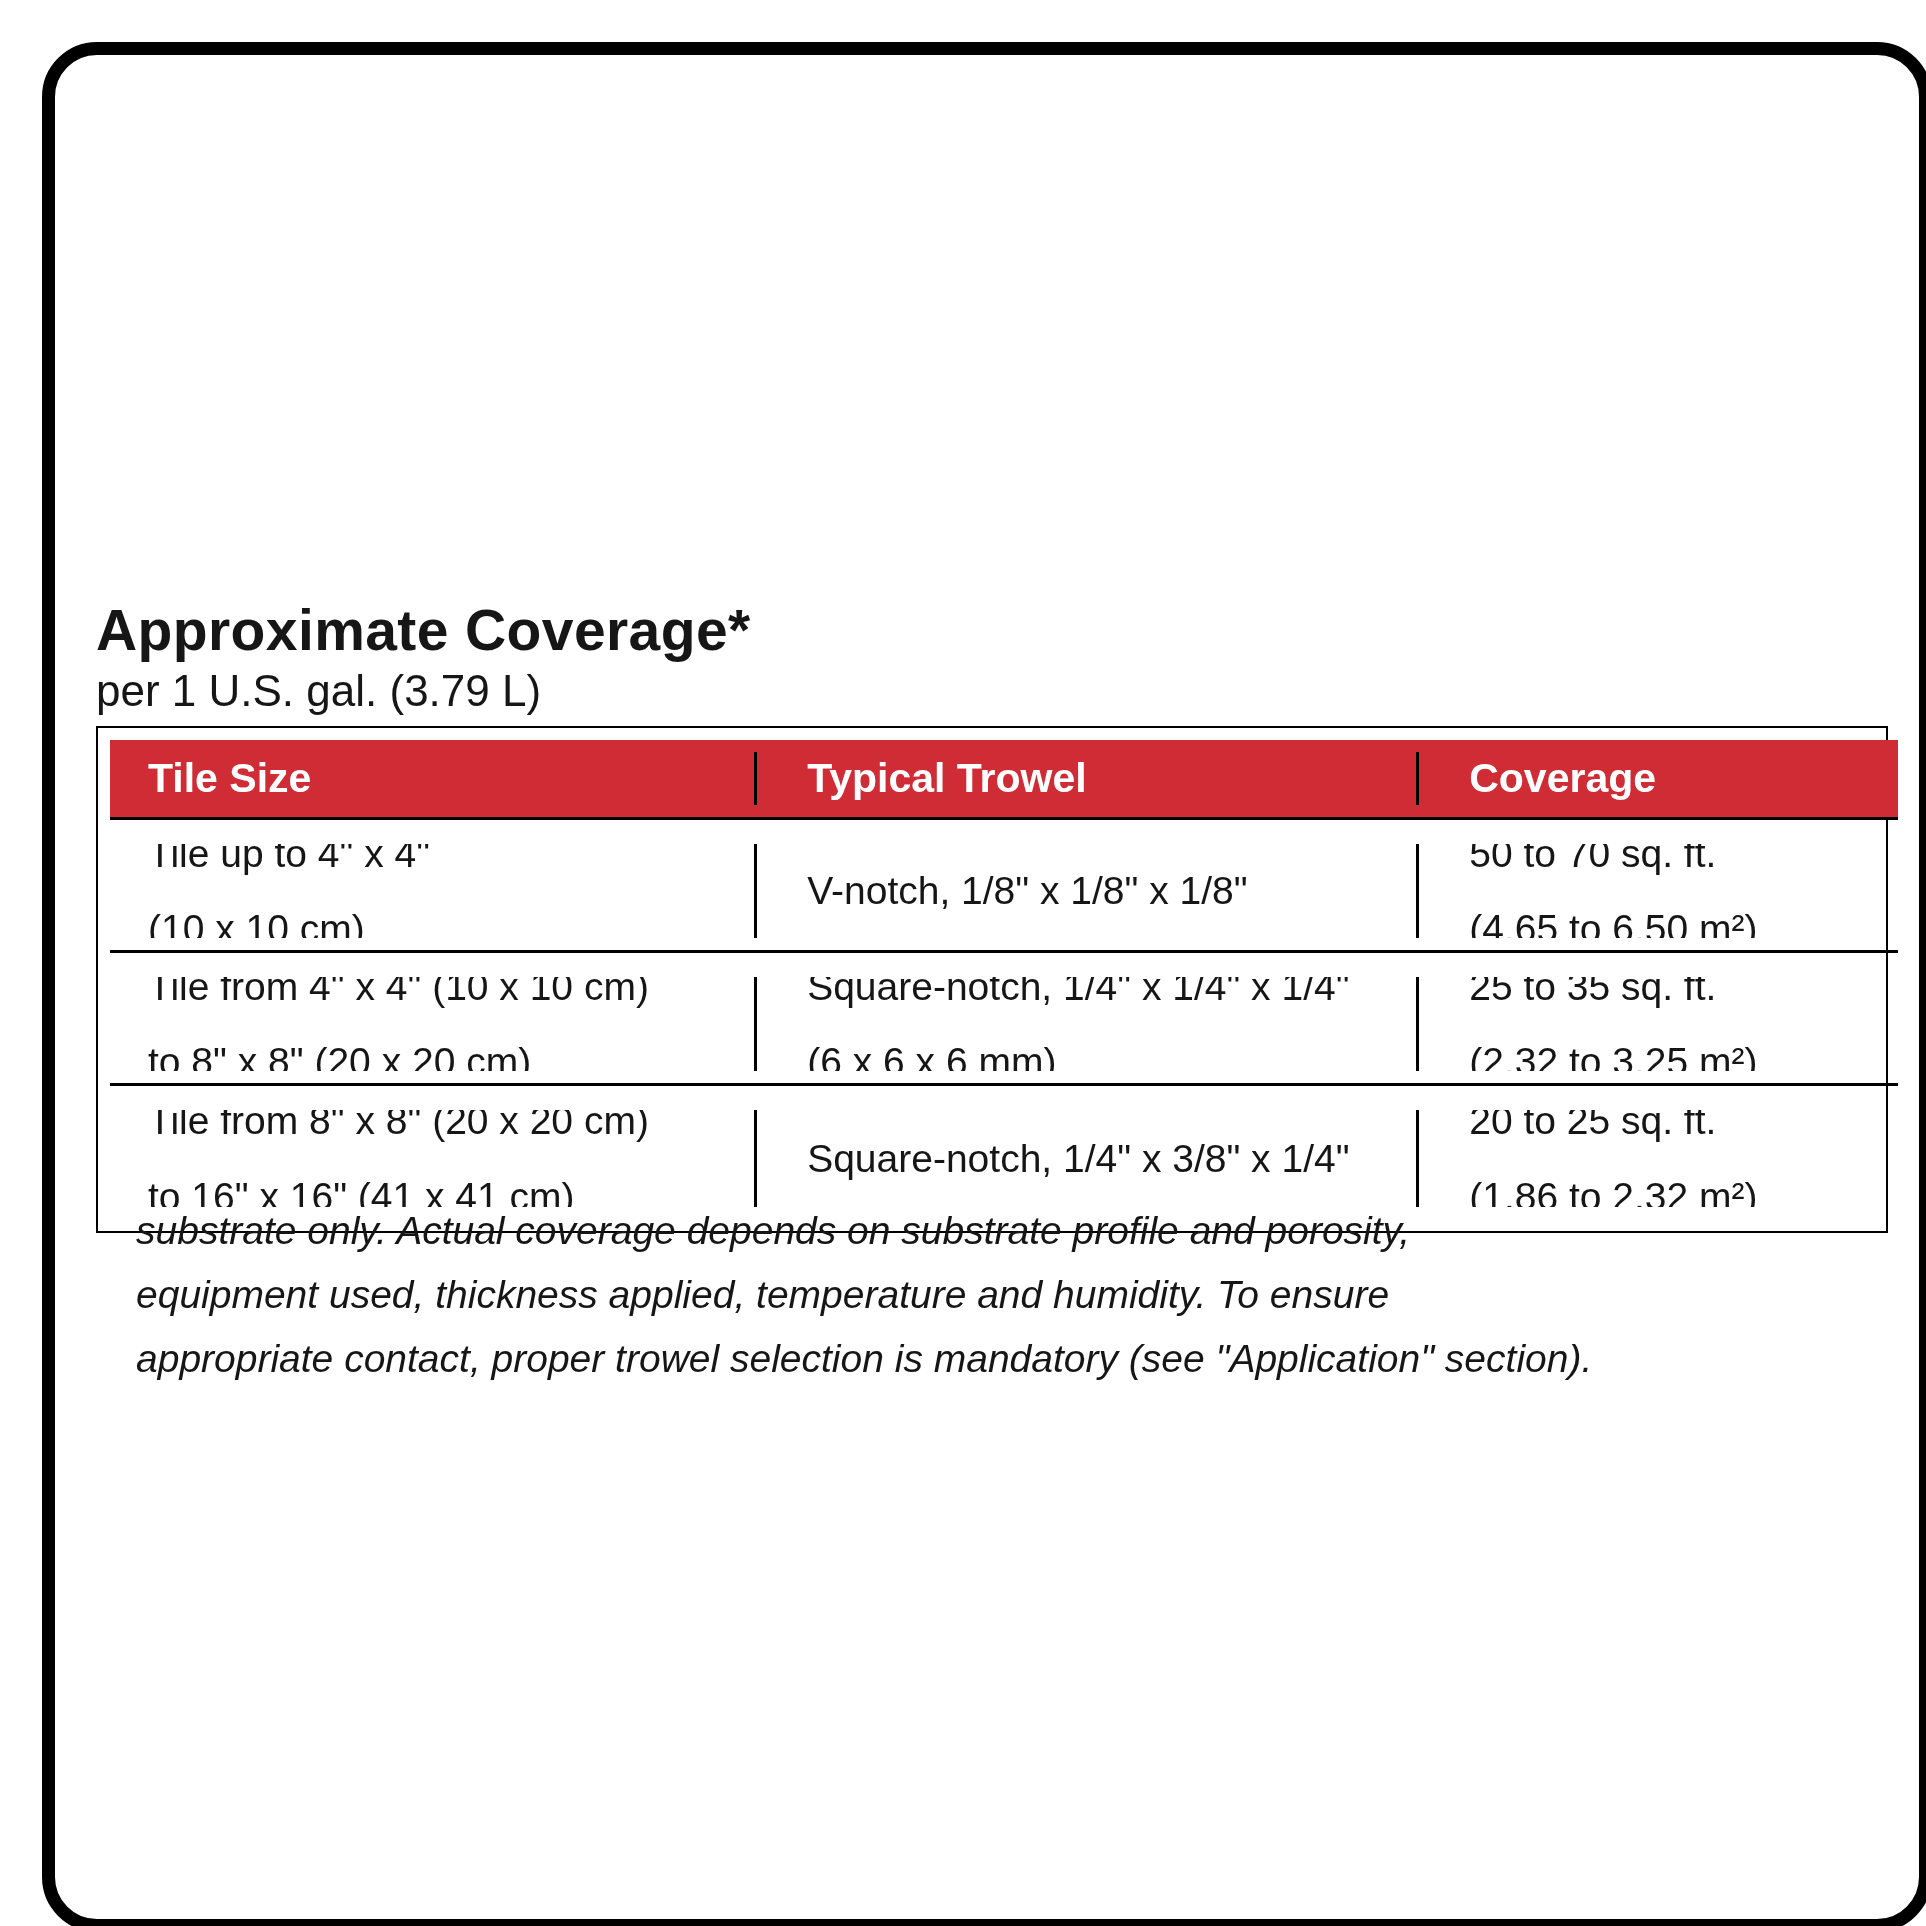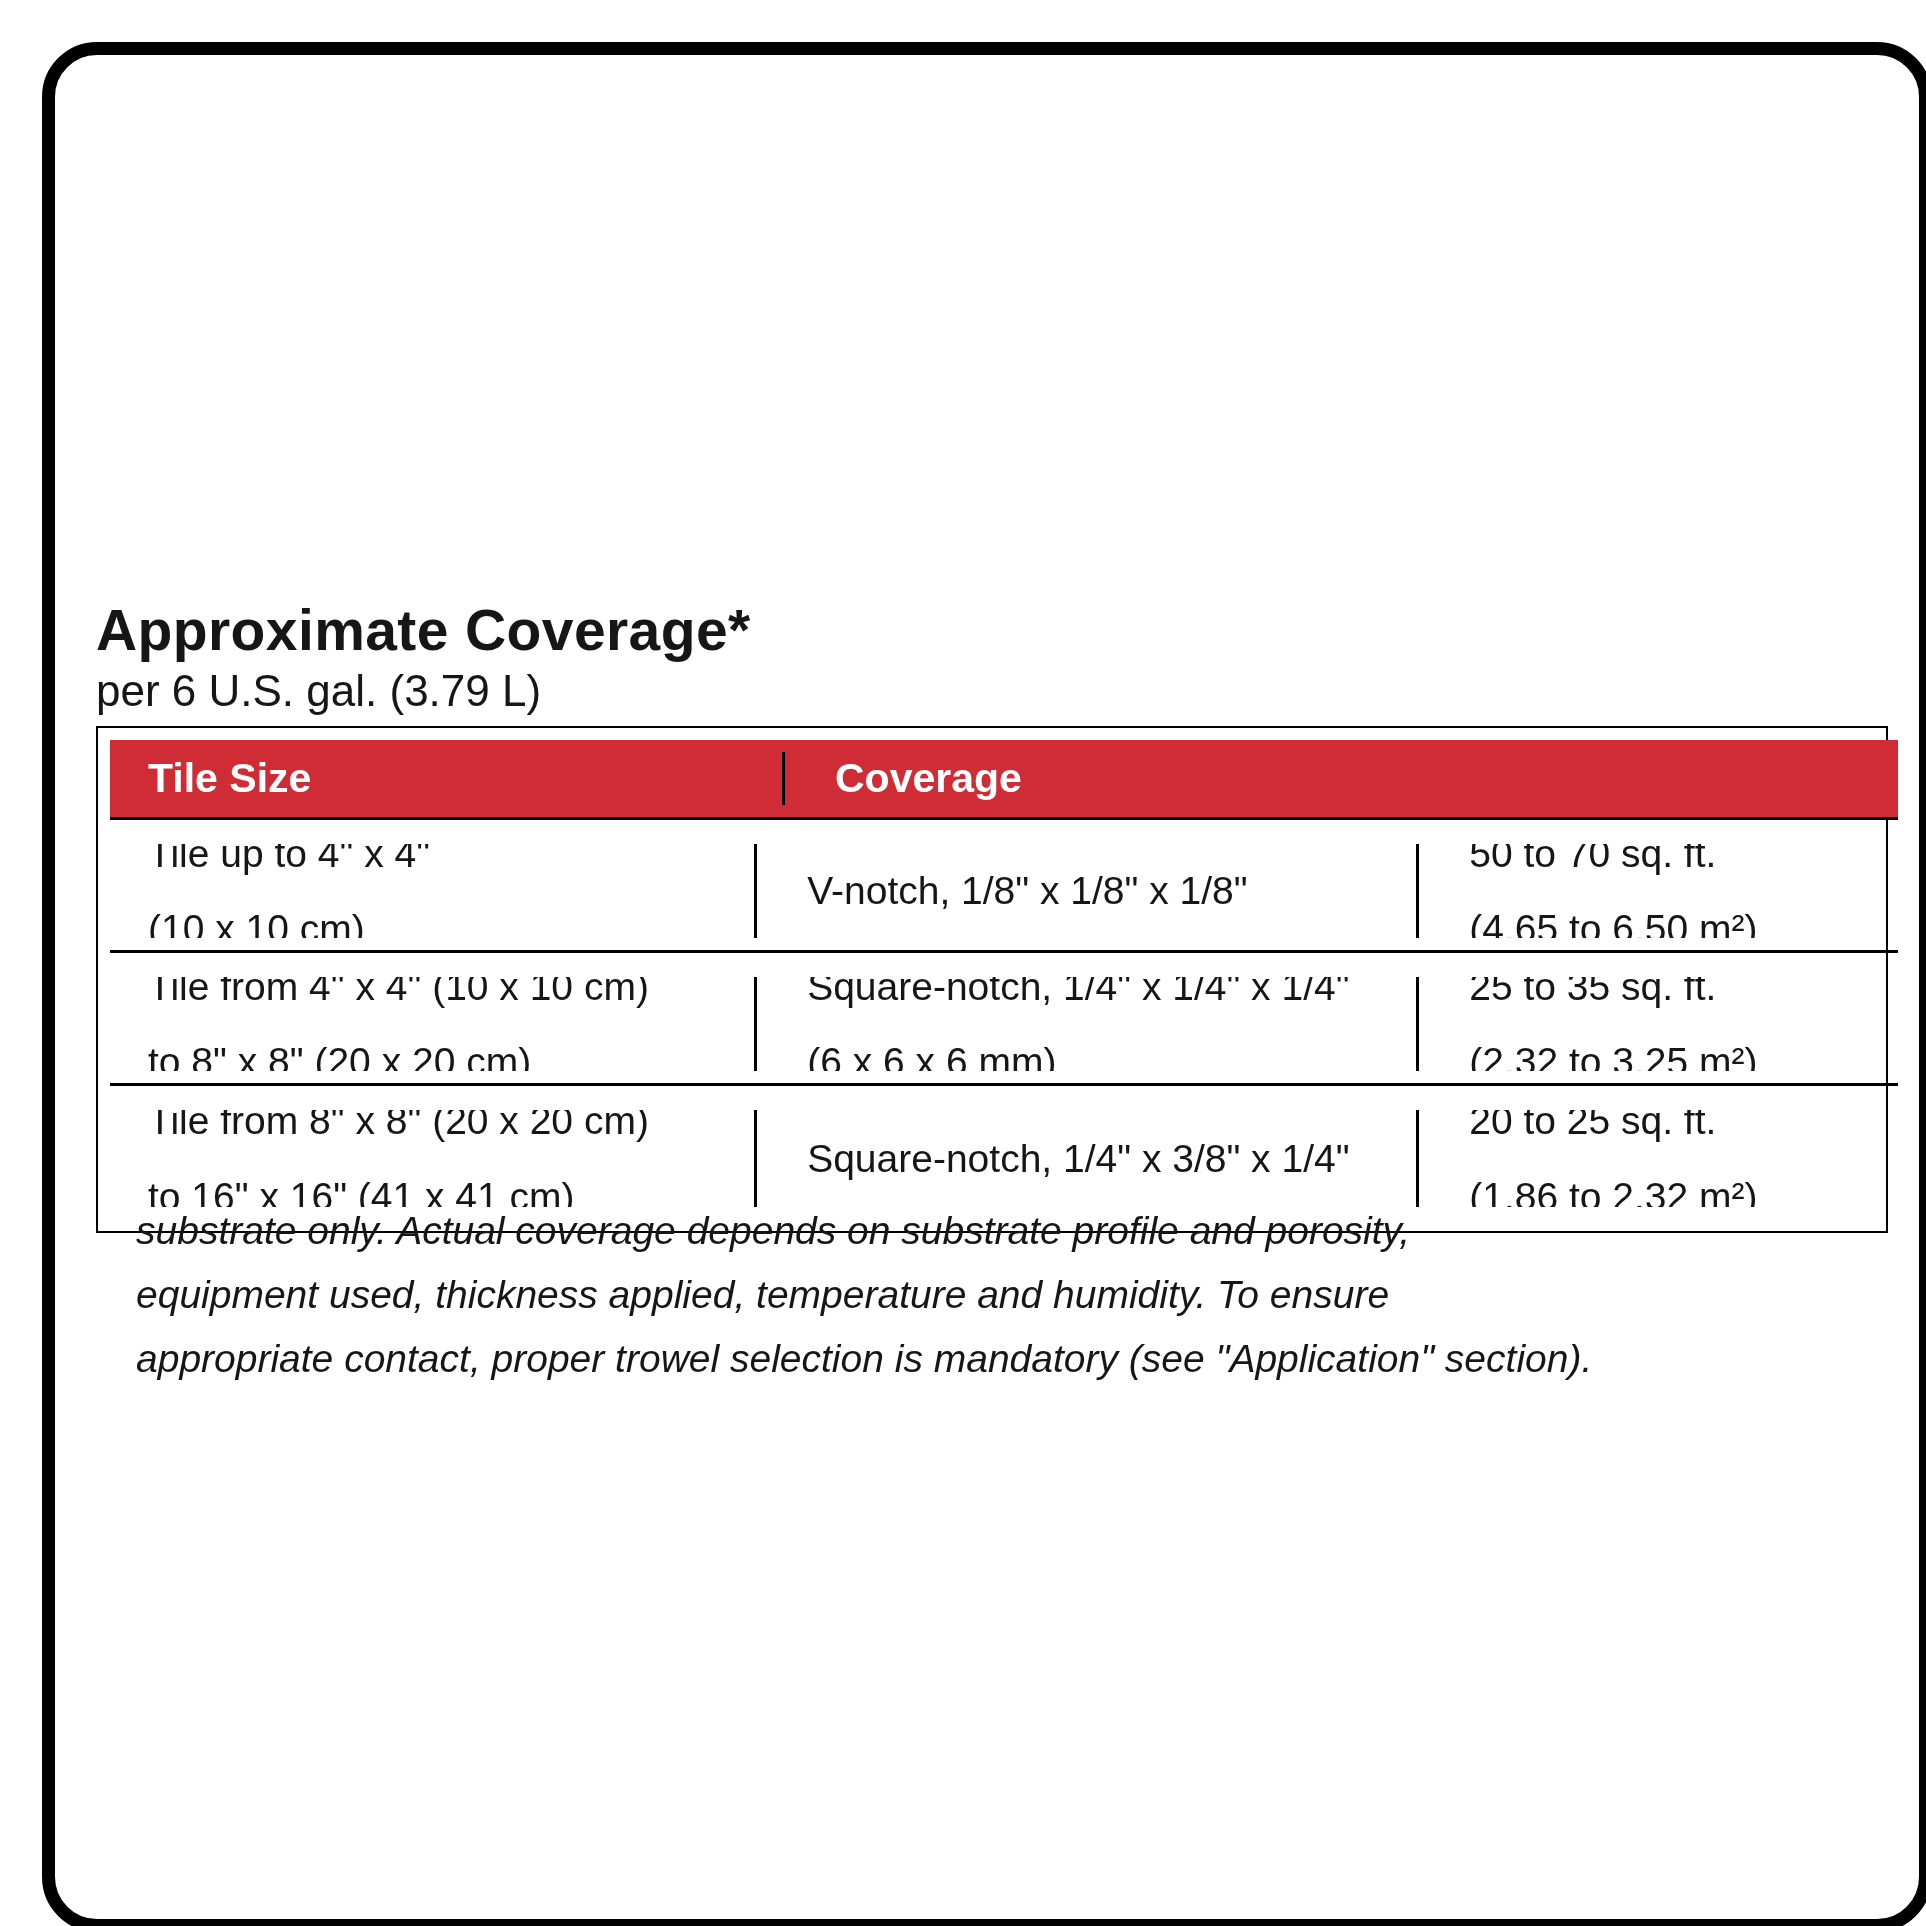--- a/index.html
+++ b/index.html
@@ -90,27 +90,30 @@
   }
   .fn-line{white-space:nowrap;}
   .fn-line.indent{padding-left:34px;}
 </style>
 </head>
 <body>
 
 <div class="frame"></div>
 
 <div class="page-title">Approximate Coverage*</div>
-<div class="page-subtitle">per 6 U.S. gal. (3.79 L)</div>
+<div class="page-subtitle">per 1 U.S. gal. (3.79 L)</div>
 
 <div class="coverage-table">
 
   <div class="t-row header">
     <div class="t-cell c1">
       <span>Tile Size</span>
+    </div>
+    <div class="t-cell c2">
+      <span>Typical Trowel</span>
     </div>
     <div class="t-cell c3">
       <span>Coverage</span>
     </div>
   </div>
 
   <div class="t-row body-row">
     <div class="t-cell c1">
       <span>Tile up to 4" x 4"</span>
       <span>(10 x 10 cm)</span>

